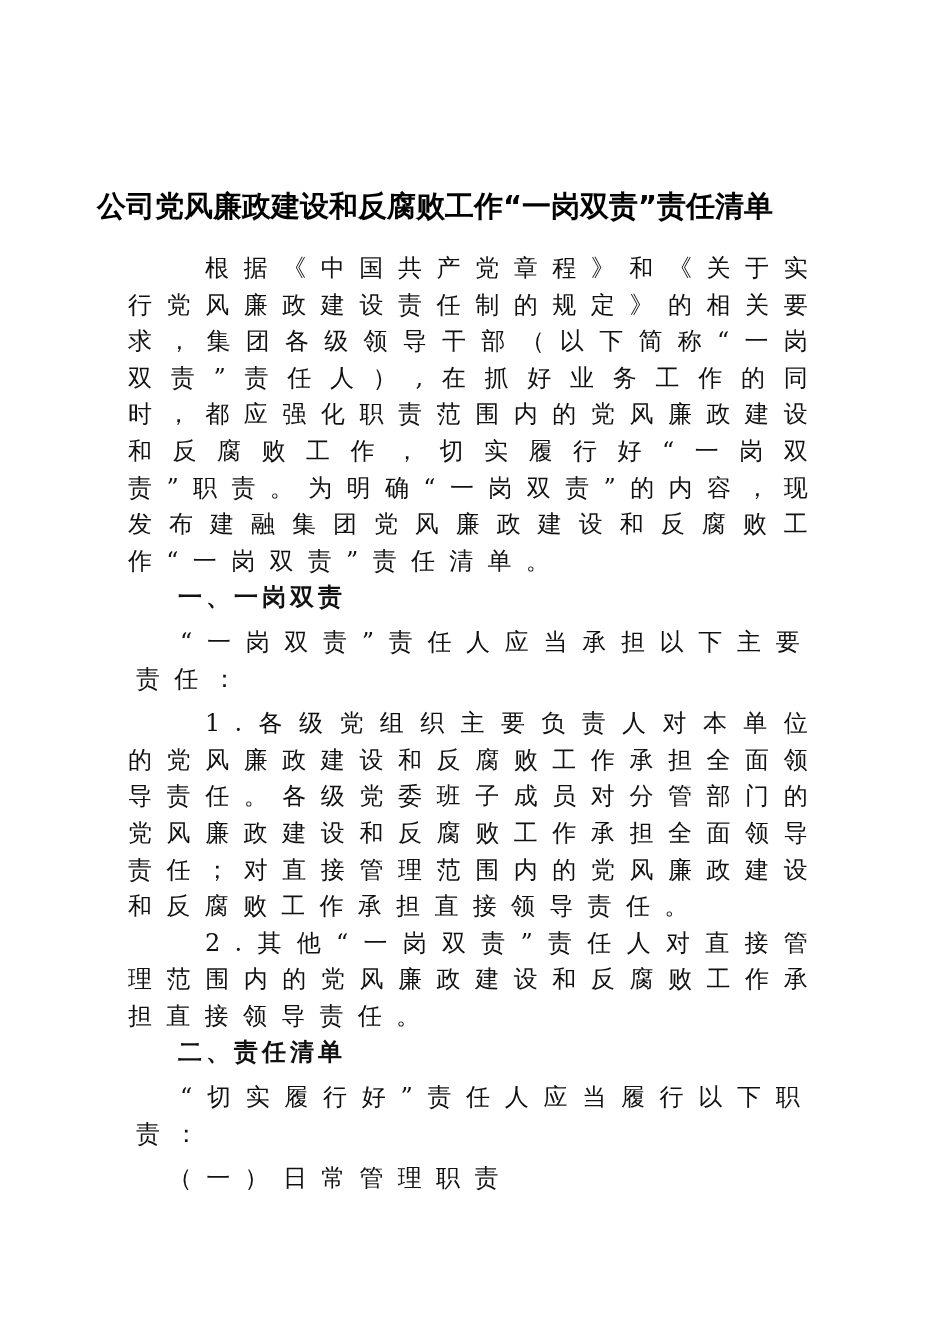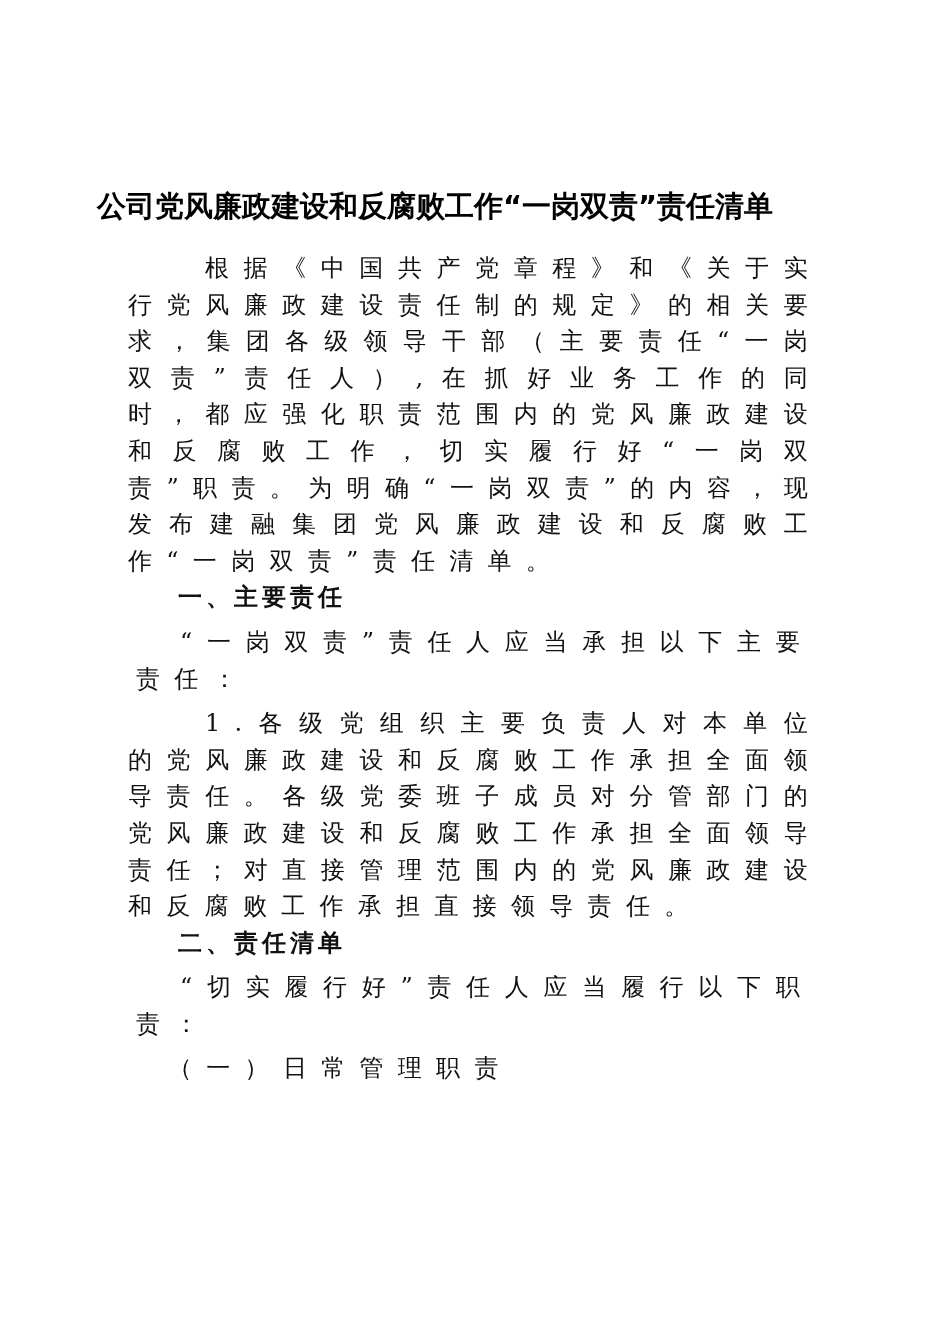--- a/index.html
+++ b/index.html
@@ -17,24 +17,25 @@
     .subhead { margin: 0; text-indent: 40px; }
     .quote-para { margin: 8px; text-indent: 44px; text-align: justify; text-align-last: left; }
   </style>
 </head>
 <body>
 
 <div class="page">
   <div class="title">公司党风廉政建设和反腐败工作“一岗双责”责任清单</div>
 
   <div class="body">
-    <p class="para">根据《中国共产党章程》和《关于实行党风廉政建设责任制的规定》的相关要求，集团各级领导干部（主要责任“一岗双责”责任人）,在抓好业务工作的同时，都应强化职责范围内的党风廉政建设和反腐败工作，切实履行好“一岗双责”职责。为明确“一岗双责”的内容，现发布建融集团党风廉政建设和反腐败工作“一岗双责”责任清单。</p>
+    <p class="para">根据《中国共产党章程》和《关于实行党风廉政建设责任制的规定》的相关要求，集团各级领导干部（以下简称“一岗双责”责任人）,在抓好业务工作的同时，都应强化职责范围内的党风廉政建设和反腐败工作，切实履行好“一岗双责”职责。为明确“一岗双责”的内容，现发布建融集团党风廉政建设和反腐败工作“一岗双责”责任清单。</p>
 
-    <p class="heading">一、主要责任</p>
+    <p class="heading">一、一岗双责</p>
     <p class="quote-para">“一岗双责”责任人应当承担以下主要责任：</p>
     <p class="para">1.各级党组织主要负责人对本单位的党风廉政建设和反腐败工作承担全面领导责任。各级党委班子成员对分管部门的党风廉政建设和反腐败工作承担全面领导责任；对直接管理范围内的党风廉政建设和反腐败工作承担直接领导责任。</p>
+    <p class="para">2.其他“一岗双责”责任人对直接管理范围内的党风廉政建设和反腐败工作承担直接领导责任。</p>
 
     <p class="heading">二、责任清单</p>
     <p class="quote-para">“切实履行好”责任人应当履行以下职责：</p>
     <p class="subhead">（一）日常管理职责</p>
 
   </div>
 </div>
 
 </body></html>

